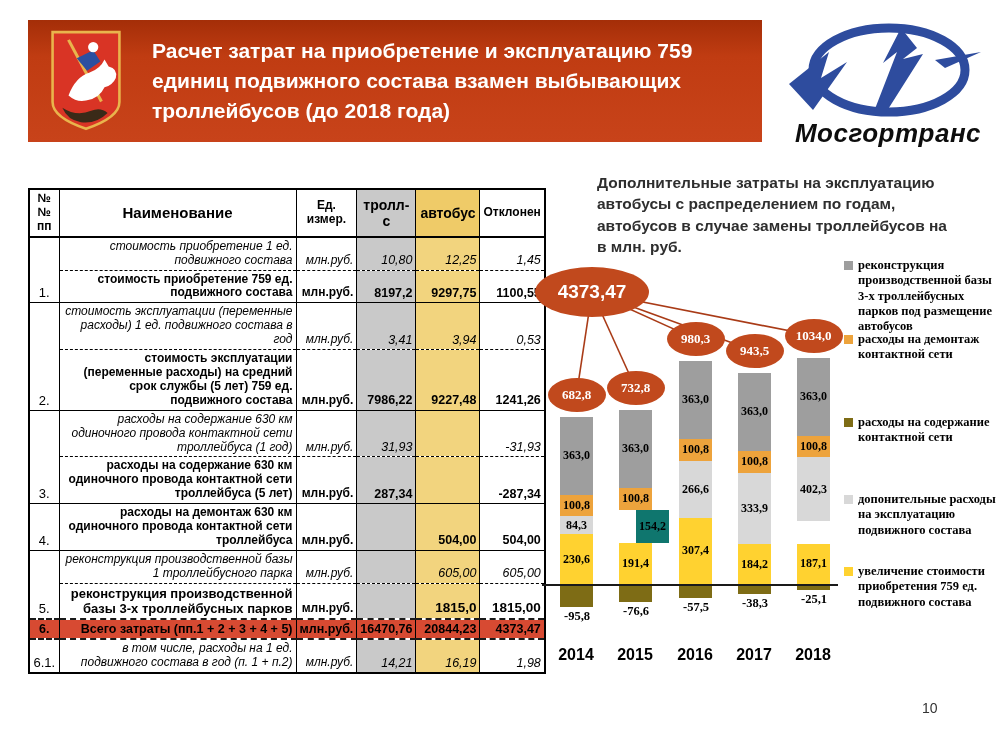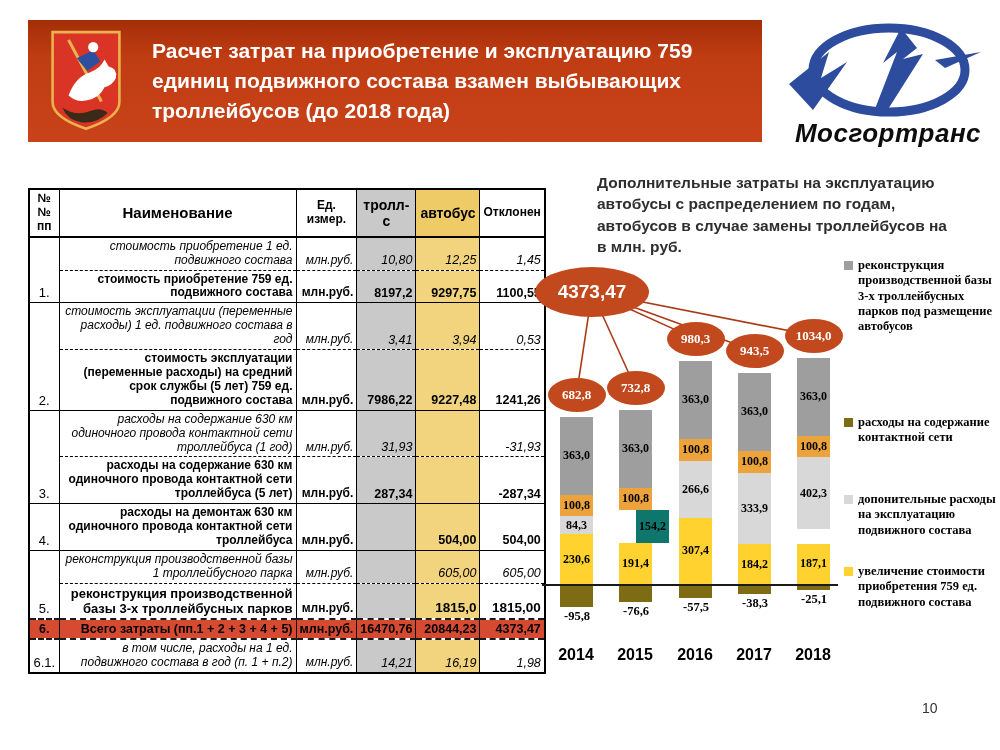--- a/index.html
+++ b/index.html
@@ -276,21 +276,21 @@
       </div>
       <div class="seg" style="left: 208px; top: 122.891px; width: 33px; height: 78.045px; background: rgb(158, 158, 158);">
         <span class="seg-label">363,0</span>
       </div>
       <div class="seg" style="left: 208px; top: 336px; width: 33px; height: 8.2345px; background: rgb(126, 108, 21);"></div>
       <div class="neg-label" style="left: 195px; top: 346.235px; width: 60px;">-38,3</div>
       <div class="year-label" style="left: 194px; top: 396px; width: 60px;">2017</div>
       <div class="seg" style="left: 267px; top: 293.774px; width: 33px; height: 40.2265px; background: rgb(255, 210, 48);">
         <span class="seg-label">187,1</span>
       </div>
-      <div class="seg" style="left: 267px; top: 207.279px; width: 33px; height: 72px; background: rgb(216, 216, 216);">
+      <div class="seg" style="left: 267px; top: 207.279px; width: 33px; height: 64px; background: rgb(216, 216, 216);">
         <span class="seg-label">402,3</span>
       </div>
       <div class="seg" style="left: 267px; top: 185.607px; width: 33px; height: 21.672px; background: rgb(237, 163, 60);">
         <span class="seg-label">100,8</span>
       </div>
       <div class="seg" style="left: 267px; top: 107.562px; width: 33px; height: 78.045px; background: rgb(158, 158, 158);">
         <span class="seg-label">363,0</span>
       </div>
       <div class="seg" style="left: 267px; top: 336px; width: 33px; height: 4.128px; background: rgb(126, 108, 21);"></div>
       <div class="neg-label" style="left: 254px; top: 342.128px; width: 60px;">-25,1</div>
@@ -301,20 +301,24 @@
       <div class="tot-ellipse small" style="left: 136.5px; top: 71.873px; width: 58px; height: 34px; background: rgb(193, 73, 29);">980,3</div>
       <div class="tot-ellipse small" style="left: 195.5px; top: 83.8915px; width: 58px; height: 34px; background: rgb(193, 73, 29);">943,5</div>
       <div class="tot-ellipse small" style="left: 254.5px; top: 68.562px; width: 58px; height: 34px; background: rgb(193, 73, 29);">1034,0</div>
       <div class="tot-ellipse big" style="left: 5px; top: 17px; width: 114px; height: 50px; background: rgb(193, 73, 29);">4373,47</div>
     </div>
 
   <div class="legend-item" style="top:258px">
     <span class="legend-marker" style="background: rgb(158, 158, 158);"></span>
     <span class="legend-text">реконструкция производственной базы 3-х троллейбусных парков под размещение автобусов</span>
   </div>
+  <div class="legend-item" style="top:332px">
+    <span class="legend-marker" style="background: rgb(237, 163, 60);"></span>
+    <span class="legend-text">расходы на демонтаж контактной сети</span>
+  </div>
   <div class="legend-item" style="top:415px">
     <span class="legend-marker" style="background: rgb(126, 108, 21);"></span>
     <span class="legend-text">расходы на содержание контактной сети</span>
   </div>
   <div class="legend-item" style="top:492px">
     <span class="legend-marker" style="background: rgb(216, 216, 216);"></span>
     <span class="legend-text">допонительные расходы на эксплуатацию подвижного состава</span>
   </div>
   <div class="legend-item" style="top:564px">
     <span class="legend-marker" style="background: rgb(255, 210, 48);"></span>

